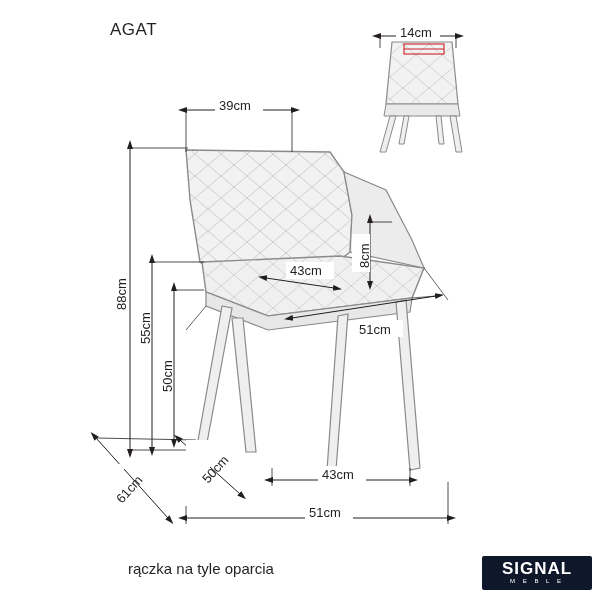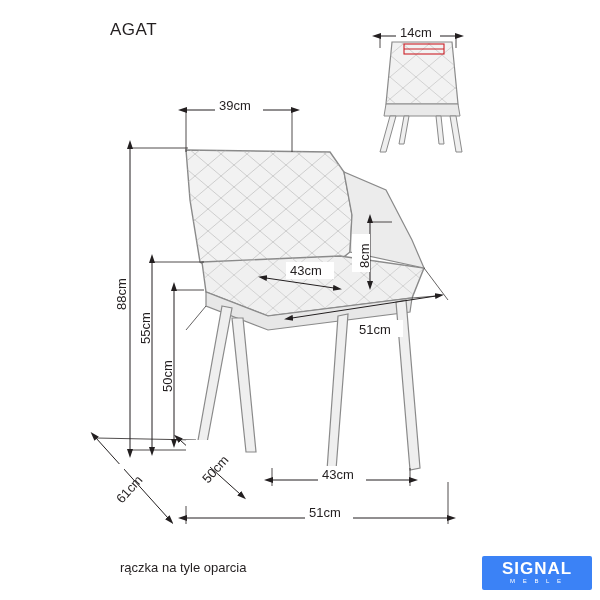--- a/index.html
+++ b/index.html
@@ -24,32 +24,32 @@
   .title {
     position: absolute;
     left: 110px;
     top: 20px;
     font-size: 17px;
     letter-spacing: 0.5px;
     color: #231f20;
   }
   .caption {
     position: absolute;
-    left: 120px;
+    left: 128px;
     top: 560px;
-    font-size: 13px;
+    font-size: 15px;
     color: #231f20;
   }
   .logo {
     position: absolute;
     right: 8px;
     bottom: 10px;
     width: 110px;
     height: 34px;
-    background: #3b82f6;
+    background: #0f172a;
     border-radius: 2px;
     display: flex;
     flex-direction: column;
     align-items: center;
     justify-content: center;
     color: #ffffff;
   }
   .logo .logo-word {
     font-size: 17px;
     font-weight: bold;

